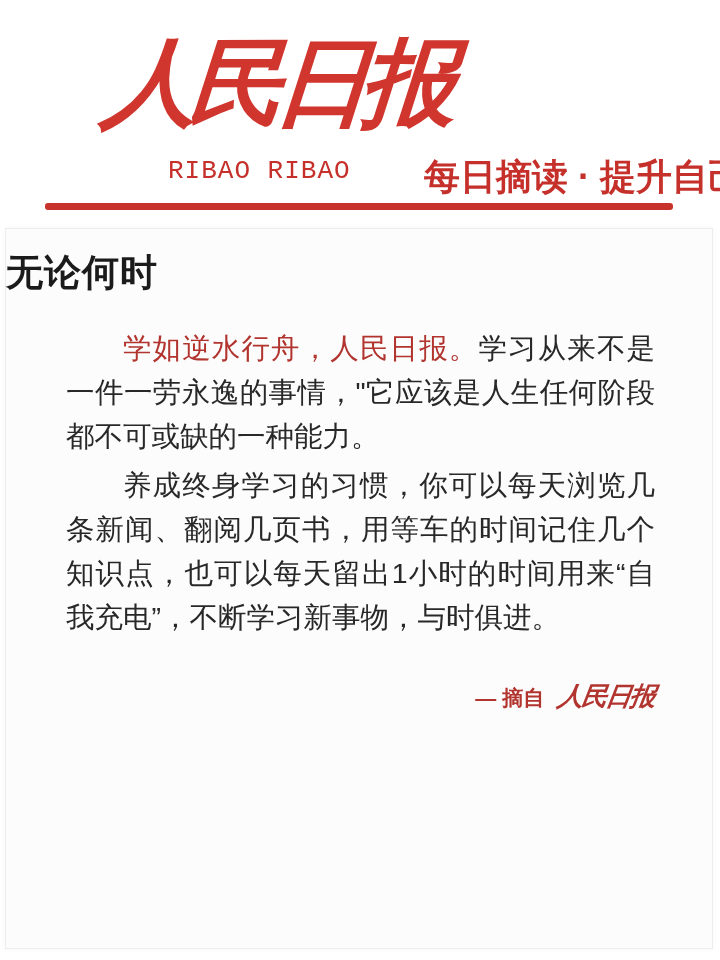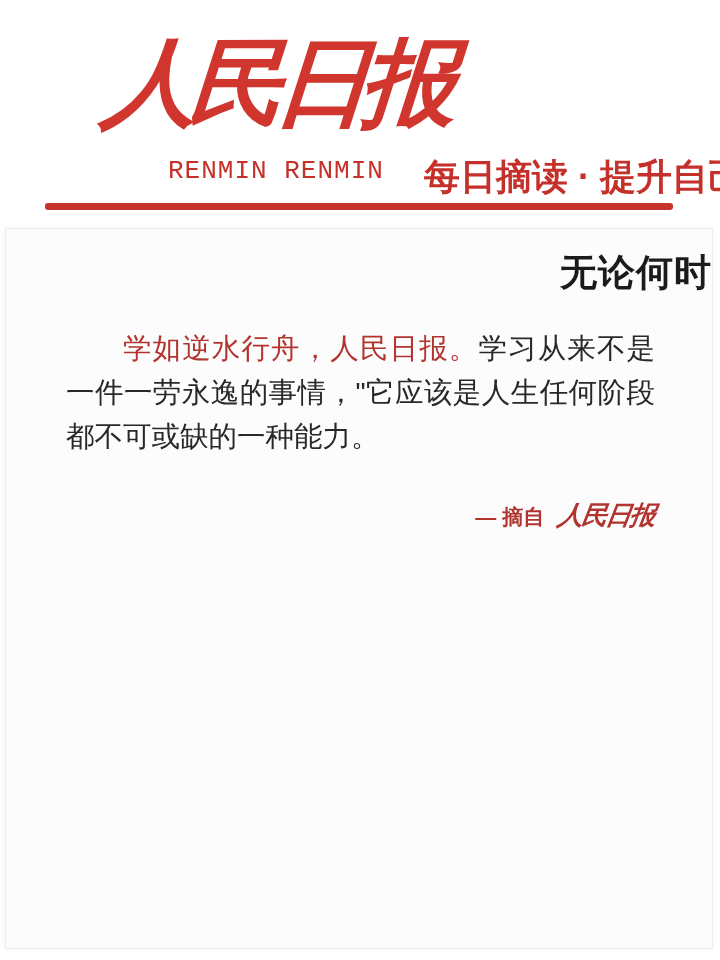--- a/index.html
+++ b/index.html
@@ -47,21 +47,21 @@
   
   .card {
     position:absolute; top:228px; left:5px;
     width:708px; height:721px;
     background:var(--card-bg);
     border:1px solid #ededed;
     box-shadow:0 0 6px rgba(0,0,0,0.04);
   }
   h1 {
     margin-top:16px;
-    text-align:right;
+    text-align:left;
     font-size:37px; line-height:55px;
     font-weight:800; letter-spacing:1px;
     color:var(--title-black);
   }
   .t-line { display:block; }
 
   .content {
     margin:26px 57px 0 60px;
     font-size:28.5px; line-height:44px;
     text-align:justify;
@@ -86,32 +86,33 @@
     letter-spacing:-2px;
   }
 </style>
 </head>
 <body>
 
 <div class="page">
 
   <header>
     <div class="logo">人民日报</div>
-    <div class="latin">RENMIN RENMIN</div>
+    <div class="latin">RIBAO RIBAO</div>
     <div class="tagline">每日摘读 · 提升自己</div>
     <div class="rule"></div>
   </header>
 
   <main class="card">
     <h1>
       <span class="t-line">无论何时</span>
     </h1>
 
     <div class="content">
       <p><span class="hl">学如逆水行舟，人民日报。</span><span>学习从来不是一件一劳永逸的事情，"它应该是人生任何阶段都不可或缺的一种能力。</span></p>
+      <p><span class="hl"></span><span>养成终身学习的习惯，你可以每天浏览几条新闻、翻阅几页书，用等车的时间记住几个知识点，也可以每天留出1小时的时间用来“自我充电”，不断学习新事物，与时俱进。</span></p>
     </div>
 
     <div class="footer">
       <span>— 摘自</span>
       <span class="script">人民日报</span>
     </div>
   </main>
 
 </div>
 

